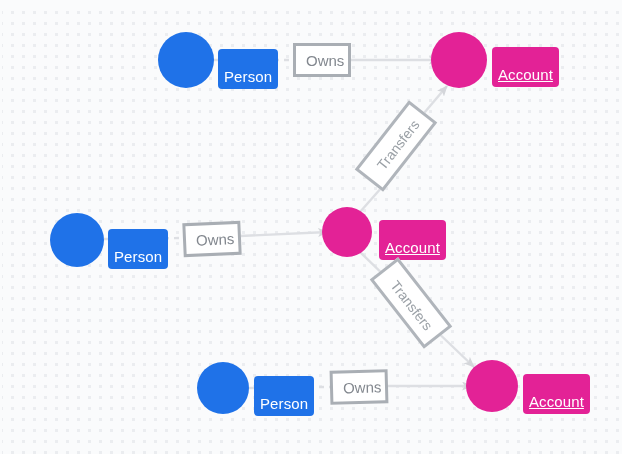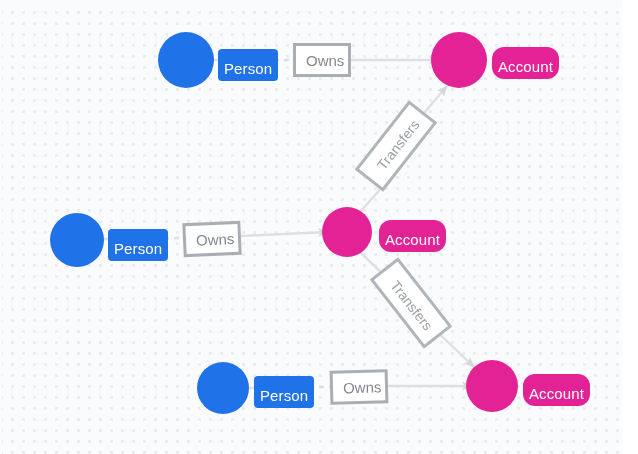--- a/index.html
+++ b/index.html
@@ -48,31 +48,32 @@
     border-radius: 50%;
   }
   .node-person { background: #1f72e8; }
   .node-account { background: #e32296; }
 
   .node-label {
     position: absolute;
     color: #ffffff;
     font-size: 15px;
     line-height: 1;
-    padding: 12px 6px 5px 6px;
+    padding: 20px 6px 5px 6px;
     white-space: nowrap;
     letter-spacing: 0.1px;
   }
   .label-person {
     background: #1f72e8;
     border-radius: 4px;
   }
   .label-account {
     background: #e32296;
-    border-radius: 12px;
+    border-radius: 4px;
+    text-decoration: underline;
   }
 
   .rel-box {
     position: absolute;
     background: #ffffff;
     border: 3px solid #a9aeb4;
     color: #83888f;
     font-size: 15px;
     line-height: 1;
     padding: 7px 10px 8px 10px;

